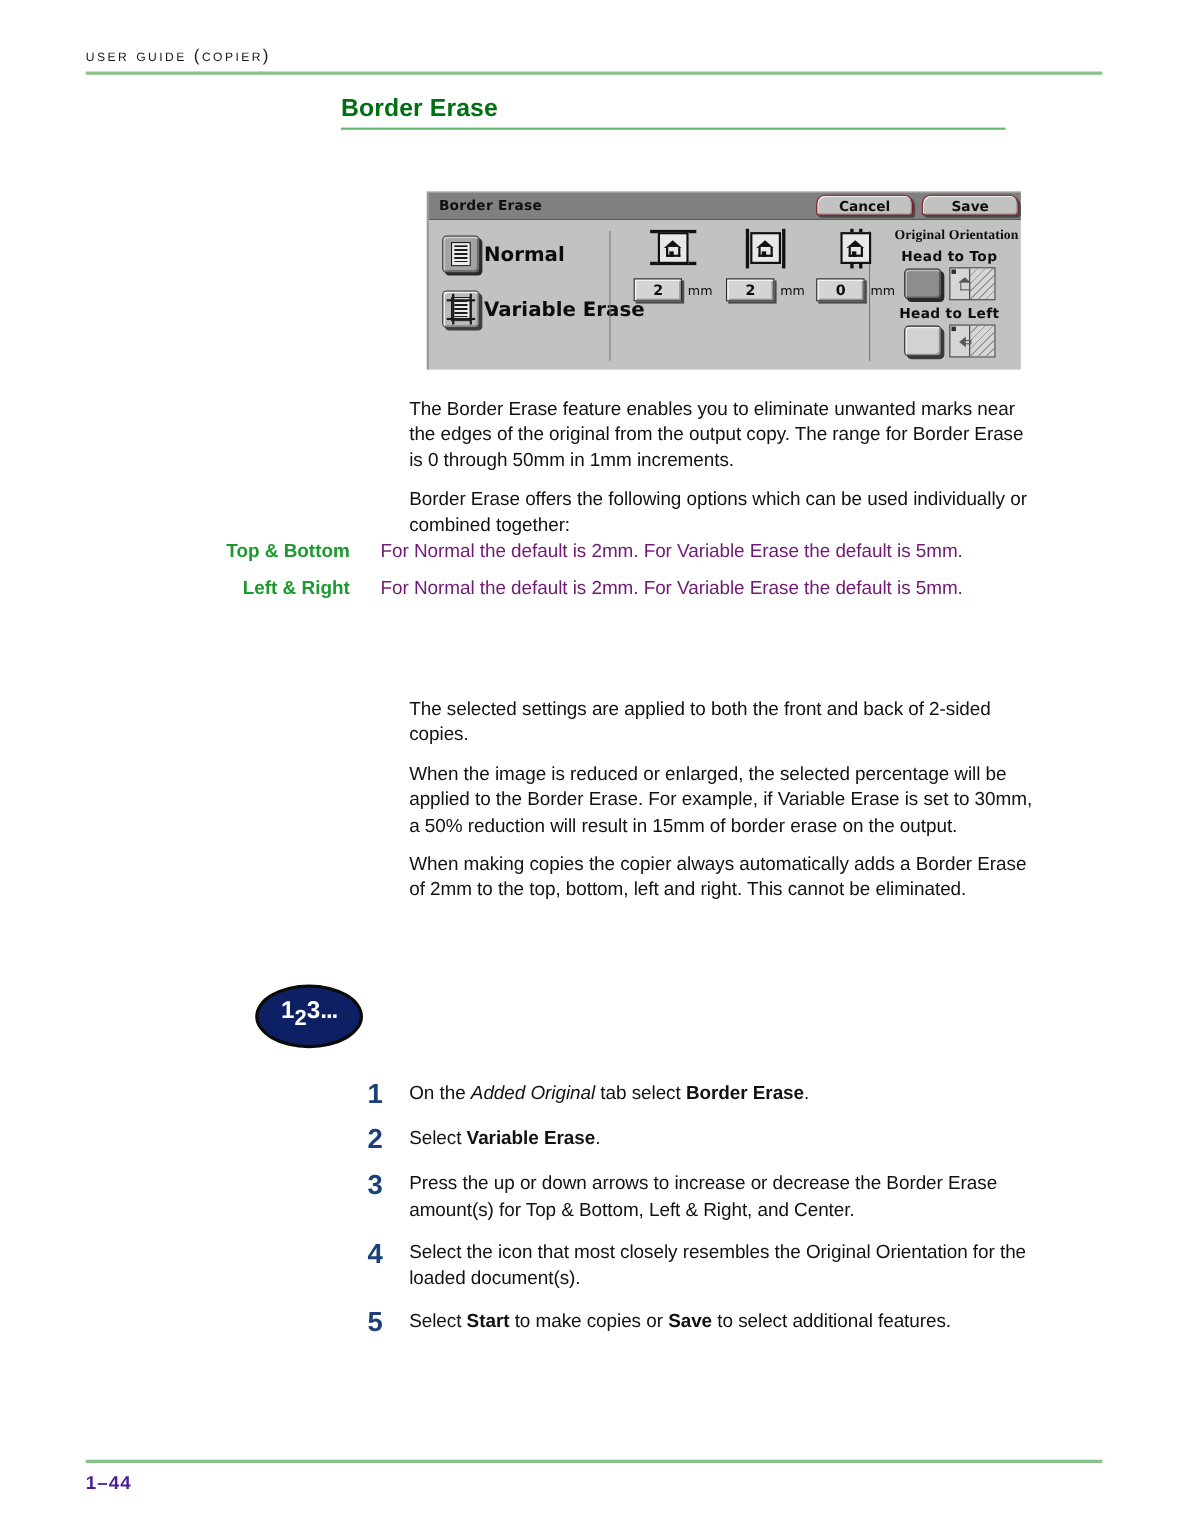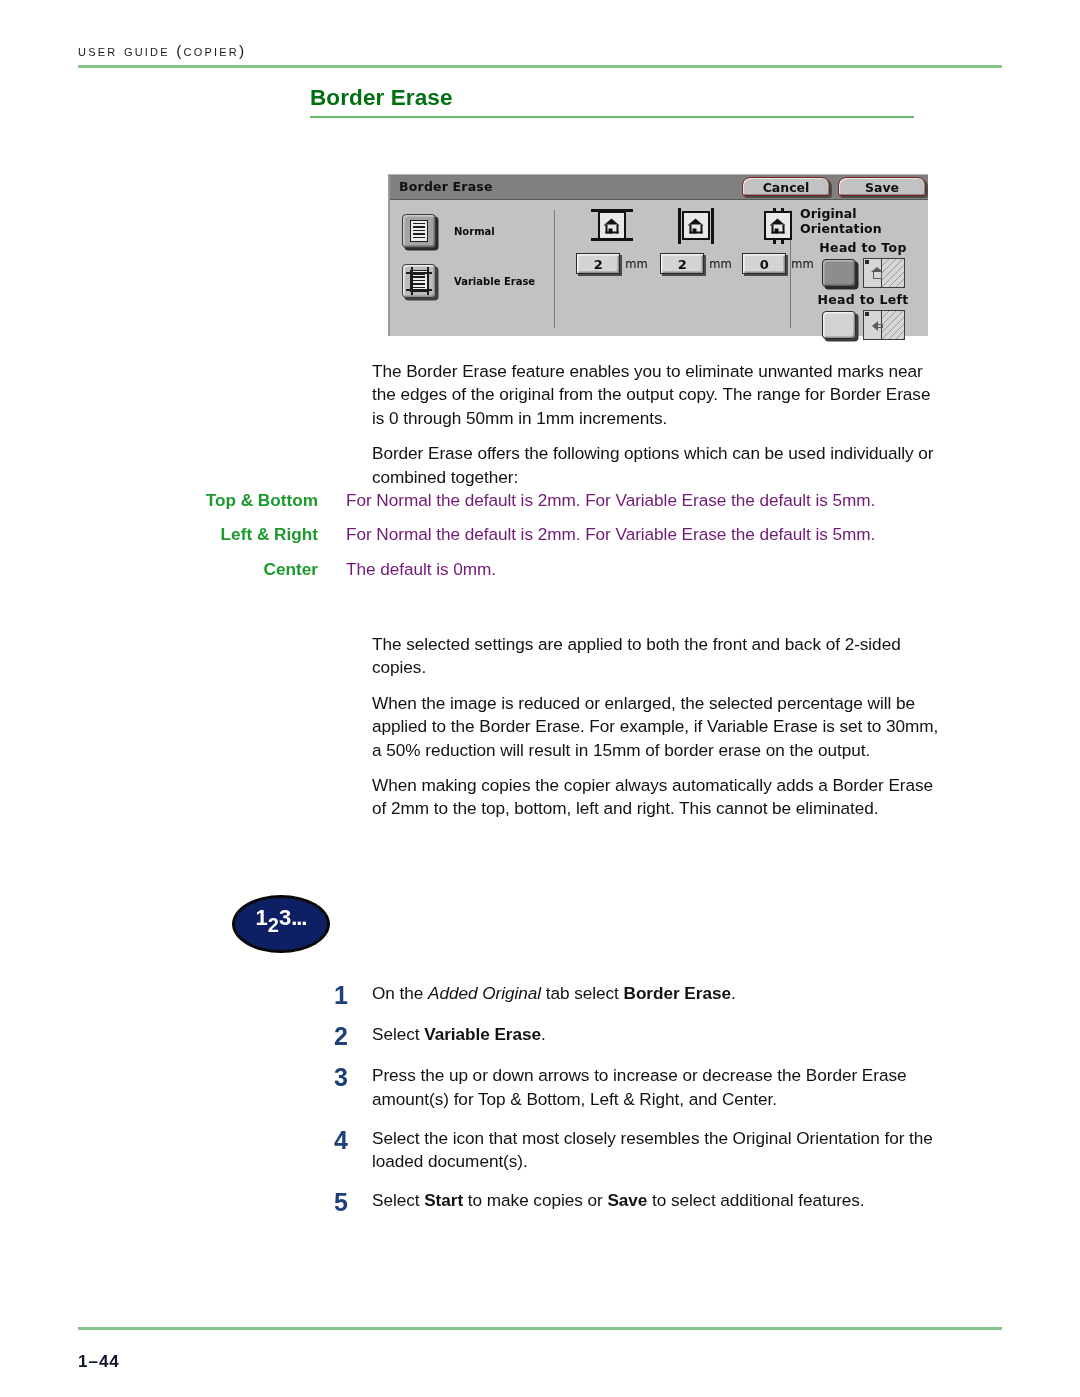--- a/index.html
+++ b/index.html
@@ -134,22 +134,22 @@
   }
   .doc-lines {
     position: absolute; left: 2px; top: 2px; right: 2px; bottom: 2px;
     background: repeating-linear-gradient(to bottom, #1c1c1c 0 1.5px, #ededed 1.5px 3.5px);
   }
   .crop-marks { position: absolute; left: 3px; top: 2px; width: 26px; height: 28px; }
   .crop-marks i {
     position: absolute; background: #1c1c1c;
   }
   .opt-label {
-    margin-left: 18px;
-    font-size: 10px;
+    margin-left: 4px;
+    font-size: 18px;
     font-weight: bold;
     color: #0d0d0d;
     white-space: nowrap;
   }
 
   .vdiv {
     position: absolute;
     top: 10px;
     width: 1px;
     height: 118px;
@@ -236,22 +236,23 @@
     font-weight: normal;
     color: #0d0d0d;
   }
 
   
   .ori-col { position: absolute; left: 410px; top: 6px; width: 126px; }
   .ori-head {
     font-size: 12.5px;
     font-weight: bold;
     color: #0d0d0d;
-    text-align: left;
+    text-align: right;
     letter-spacing: 0.1px;
+    font-family: Liberation Serif, serif;
   }
   .ori-sub {
     font-size: 12.5px;
     font-weight: bold;
     color: #0d0d0d;
     text-align: center;
     margin-top: 4px;
     letter-spacing: 0.3px;
   }
   .ori-row { display: flex; align-items: center; justify-content: center; margin-top: 3px; gap: 7px; }
@@ -426,25 +427,25 @@
 
   
   .footer {
     position: absolute;
     left: 78px;
     top: 1327px;
     width: 924px;
   }
   .footer-rule { height: 3px; background: #86c48a; }
   .footer-num {
-    margin-top: 22px;
+    margin-top: 9px;
     font-size: 17px;
     font-weight: bold;
     letter-spacing: 1px;
-    color: #0f172a;
+    color: #4c1d95;
   }
 </style>
 </head>
 <body>
 
 <div class="page-header">
   <div class="header-text">User Guide (Copier)</div>
   <div class="header-rule"></div>
 </div>
 
@@ -588,24 +589,20 @@
 
 <div class="deflist">
   <div class="defrow">
     <div class="defterm">Top &amp; Bottom</div>
     <div class="defdesc">For Normal the default is 2mm. For Variable Erase the default is 5mm.</div>
   </div>
   <div class="defrow">
     <div class="defterm">Left &amp; Right</div>
     <div class="defdesc">For Normal the default is 2mm. For Variable Erase the default is 5mm.</div>
   </div>
-  <div class="defrow">
-    <div class="defterm">Center</div>
-    <div class="defdesc">The default is 0mm.</div>
-  </div>
 </div>
 
 <div class="body-col-2">
   <p class="para">The selected settings are applied to both the front and back of 2-sided copies.</p>
   <p class="para">When the image is reduced or enlarged, the selected percentage will be applied to the Border Erase.  For example, if Variable Erase is set to 30mm, a 50% reduction will result in 15mm of border erase on the output.</p>
   <p class="para">When making copies the copier always automatically adds a Border Erase of 2mm to the top, bottom, left and right.  This cannot be eliminated.</p>
 </div>
 
 <div class="badge-123">
   <div class="badge-text"><span>1</span><span class="lo">2</span><span>3</span><span class="dots">...</span></div>

